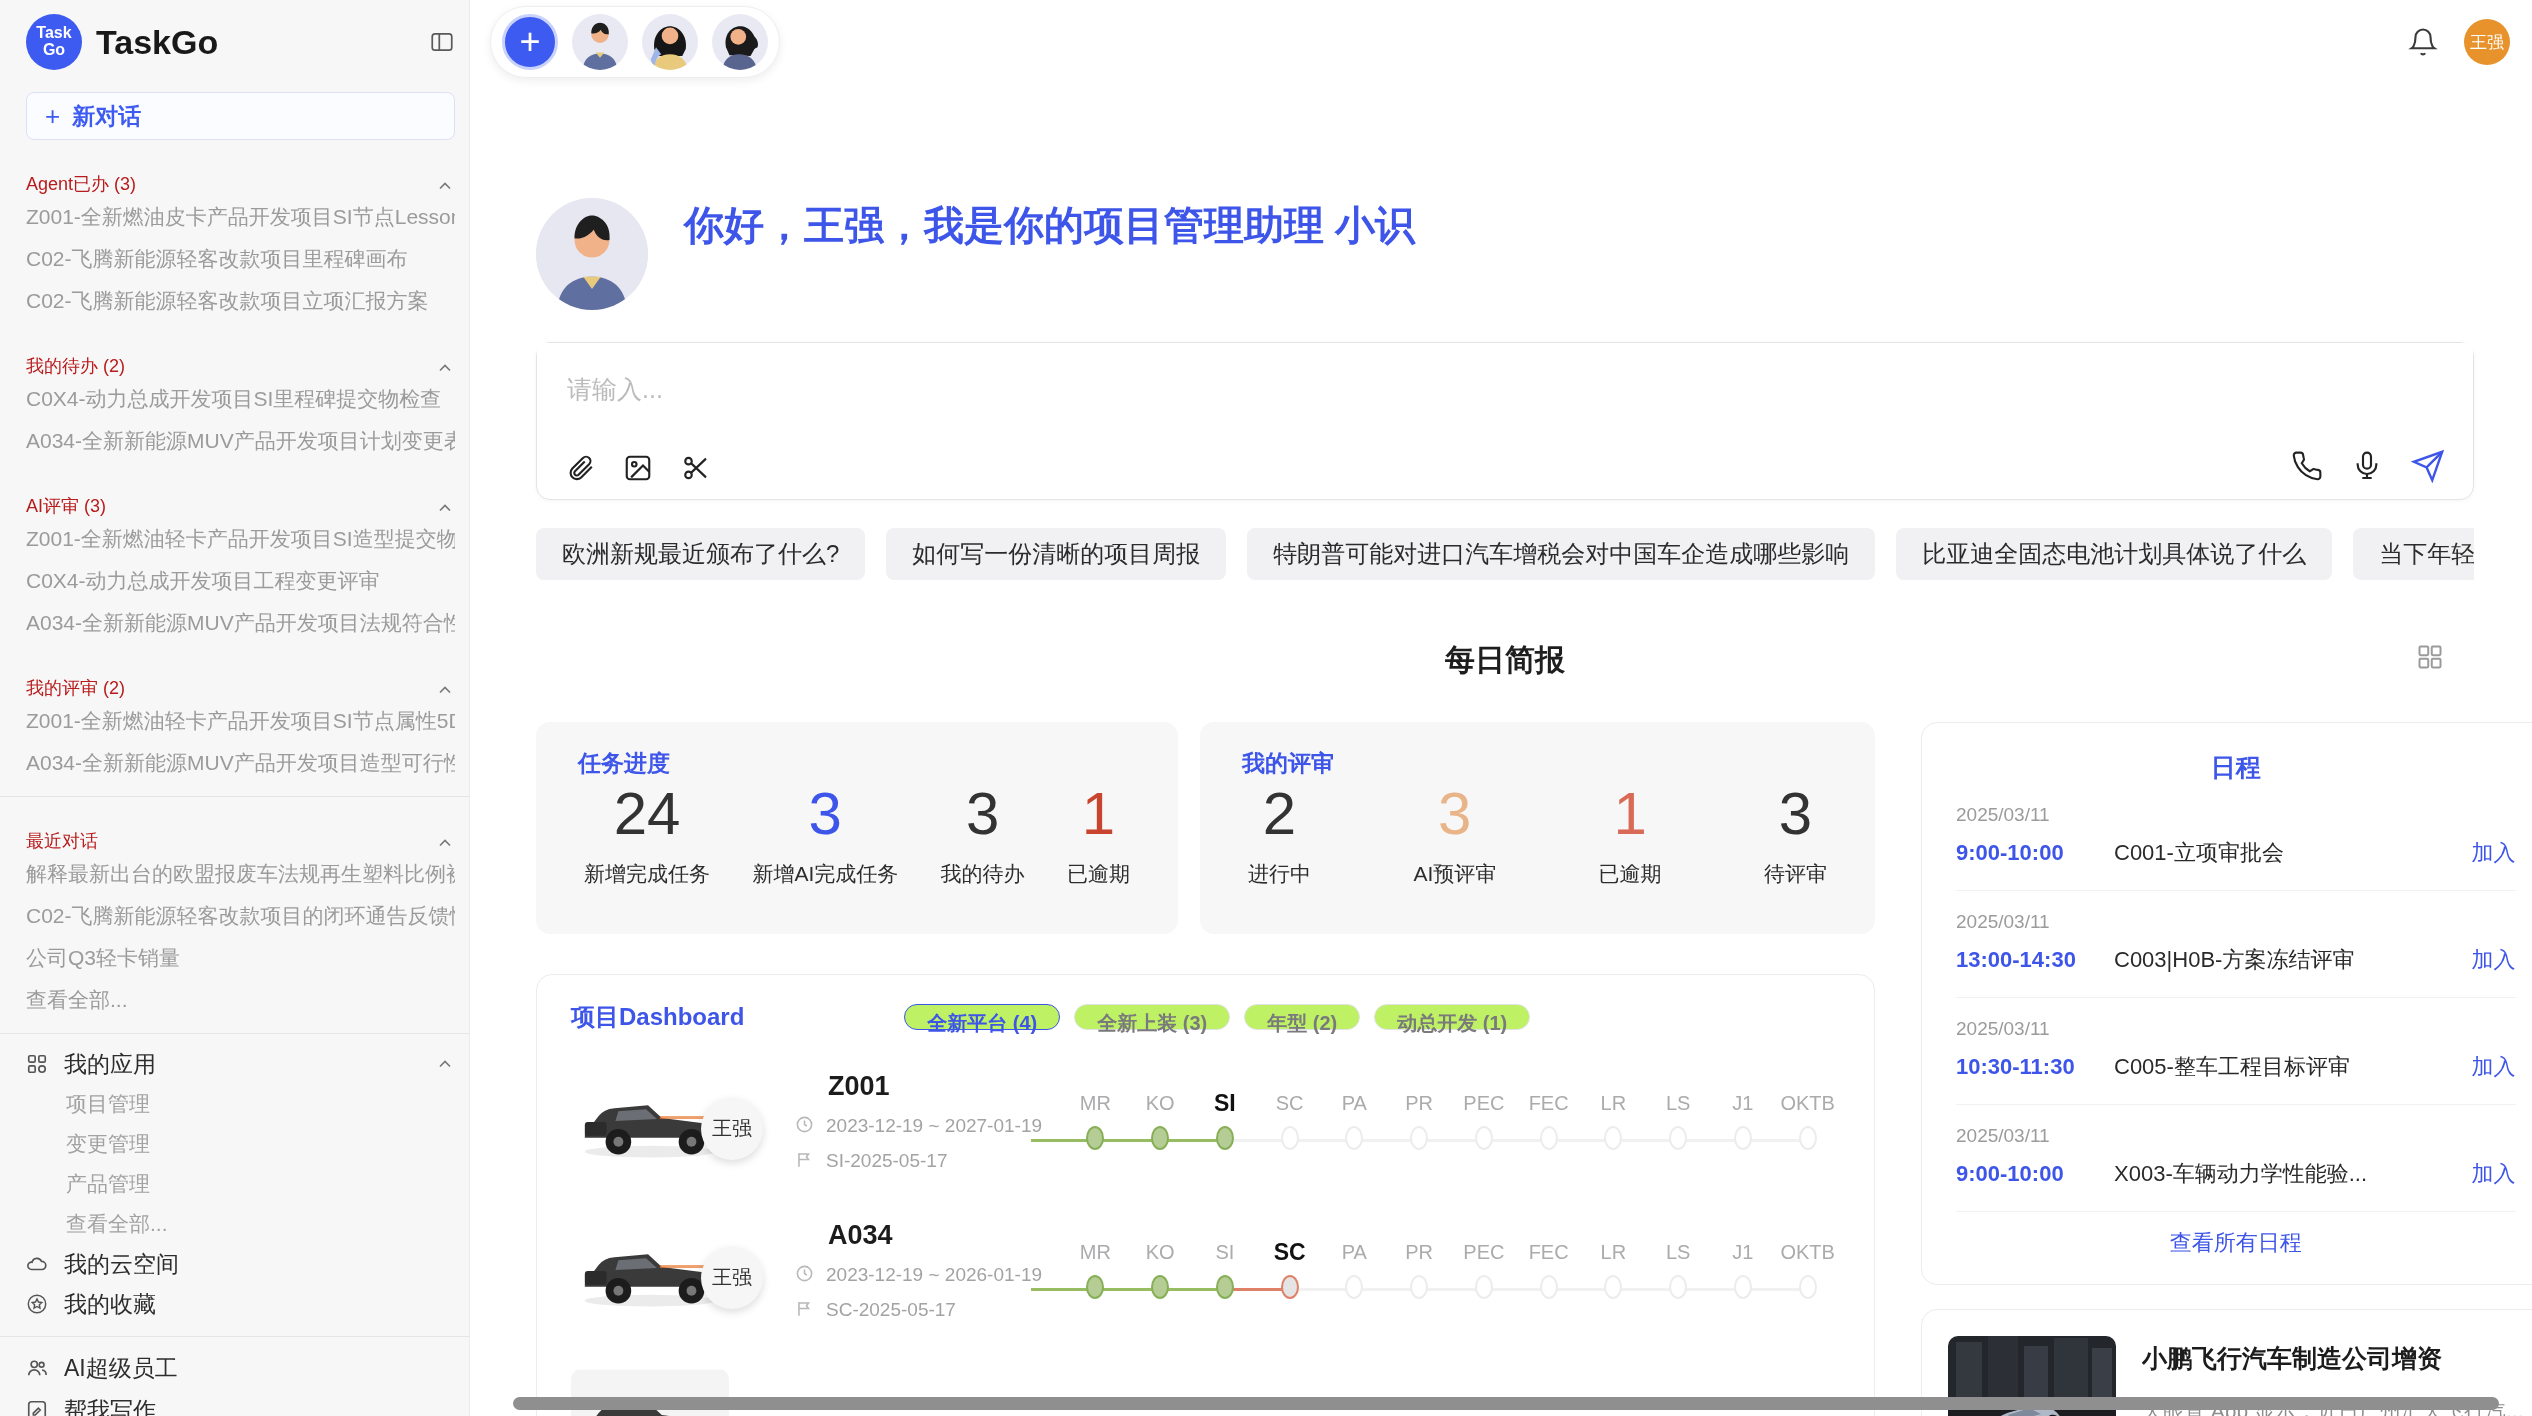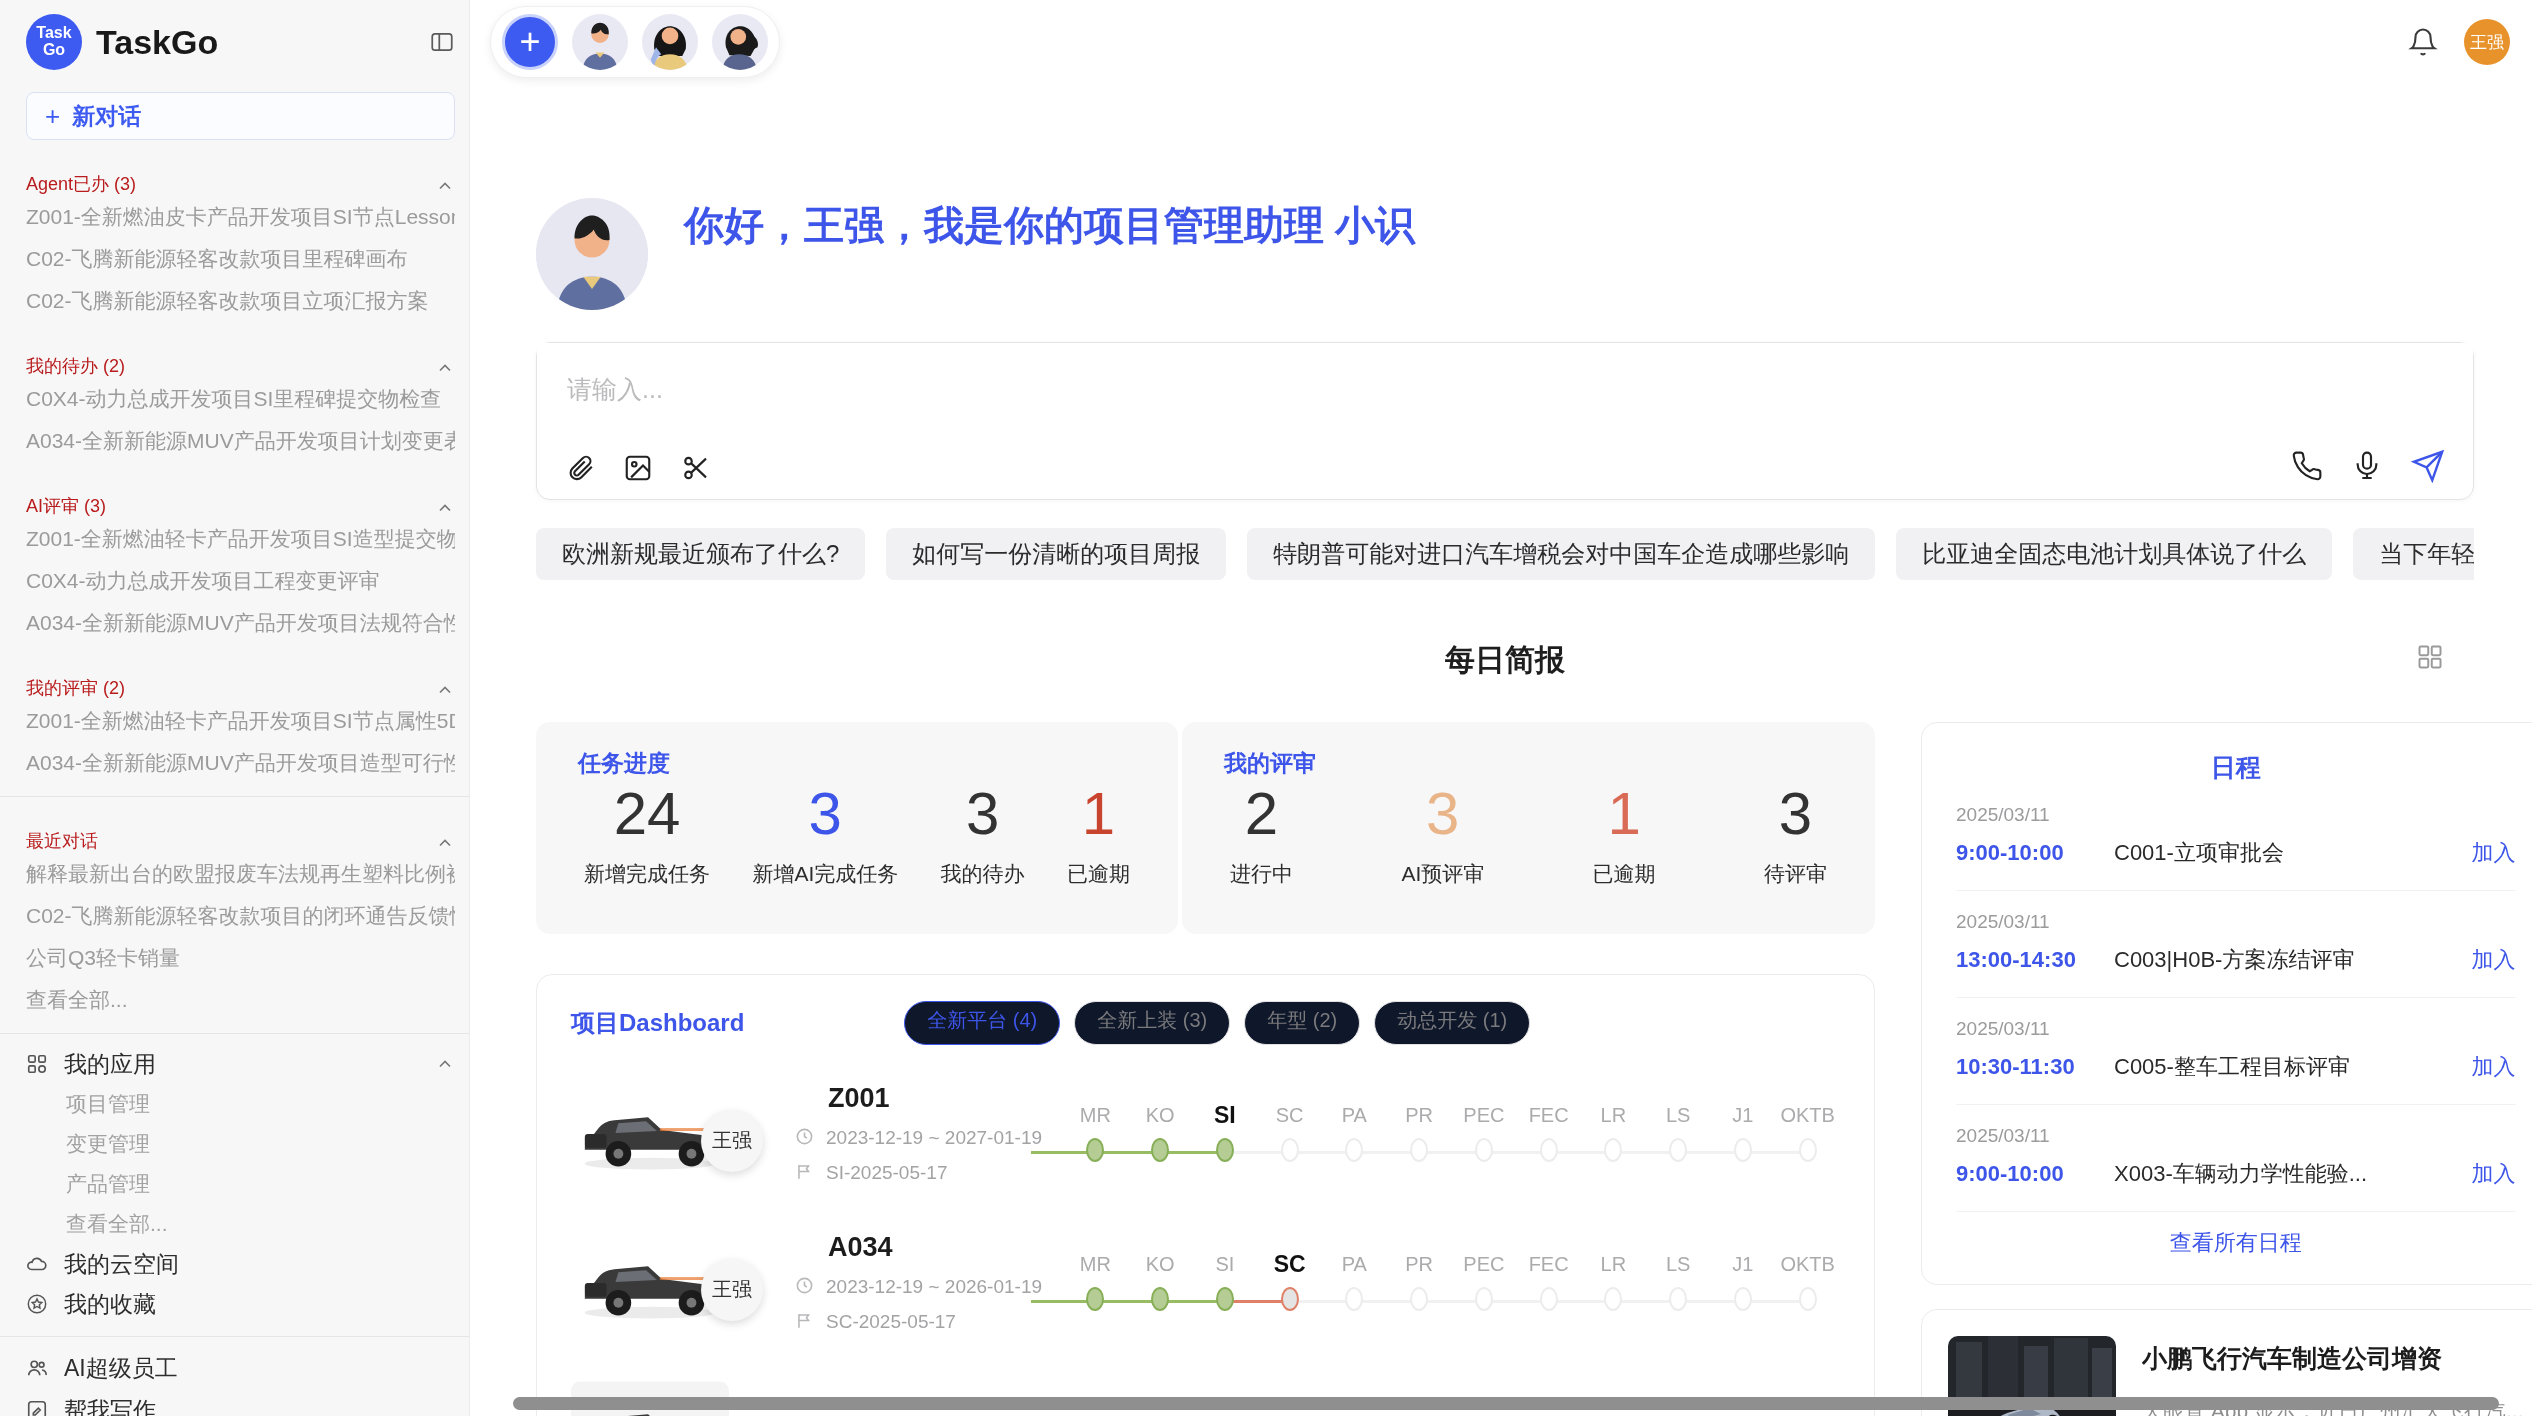--- a/index.html
+++ b/index.html
@@ -64,38 +64,38 @@
       font-size:24px; color:#2b2b2b; white-space:nowrap; cursor:pointer; flex-shrink:0;}
 
   .brief-head{ margin-top:60px; position:relative; height:38px;}
   .brief-title{ text-align:center; font-size:30px; font-weight:700; color:#1E1E1E;}
   .layout-toggle{ position:absolute; right:30px; top:3px; cursor:pointer;}
 
   .columns{ margin-top:44px; display:flex; gap:46px; align-items:flex-start;}
   .col-left{ width:1339px; flex-shrink:0;}
   .col-right{ flex:1;}
 
-  .stats-row{ display:flex; gap:4px;}
+  .stats-row{ display:flex; gap:22px;}
   .stat-card{ background:#F7F7F8; border-radius:14px; height:212px; padding:26px 42px;}
   .stat-card.c1{ width:642px;} .stat-card.c2{ flex:1;}
   .stat-title{ font-size:23px; font-weight:700; color:#3D55E8;}
   .stat-grid{ display:flex; justify-content:space-between; padding:0 6px;}
   .stat{ text-align:center;}
   .stat .num{ font-size:60px; font-weight:500;}
   .stat .lbl{ font-size:21px; color:#2d2d2d; margin-top:12px;}
   .n-dark{color:#333;} .n-blue{color:#3D55E8;} .n-red{color:#C8442E;}
   .n-tan{color:#E8B488;} .n-alert{color:#D96A55;}
 
   .dash-card{ margin-top:40px; border:1px solid #ECECEE; border-radius:16px; padding:26px 34px;
       height:560px; overflow:hidden;}
   .dash-head{ display:flex; align-items:center;}
   .dash-title{ font-size:24px; font-weight:700; color:#3D55E8;}
   .dash-filters{ display:flex; gap:14px; margin:0 auto; padding-right:150px;}
-  .fchip{ height:44px; line-height:36px; border:1px solid #E1E1E3; border-radius:999px;
-      padding:0 22px; font-size:20px; color:#7A7A7C; background:#0f172a; cursor:pointer; white-space:nowrap;}
+  .fchip{ height:26px; line-height:36px; border:1px solid #E1E1E3; border-radius:999px;
+      padding:0 22px; font-size:20px; color:#7A7A7C; background:#bef264; cursor:pointer; white-space:nowrap;font-weight:bold;}
   .fchip.active{ border-color:#3D55E8; color:#3D55E8;}
 
   .proj-row{ display:flex; align-items:center; margin-top:48px;}
   .proj-row.first{ margin-top:38px;}
   .proj-media{ position:relative; width:158px; height:100px; flex-shrink:0;}
   .proj-img{ width:158px; height:100px; border-radius:10px; overflow:hidden; background:#fff;}
   .owner-badge{ position:absolute; right:-34px; top:26px; width:62px; height:62px; border-radius:50%;
       background:#F6F6F6; box-shadow:0 3px 8px rgba(0,0,0,0.14); display:flex; align-items:center;
       justify-content:center; font-size:20px; color:#333;}
   .proj-info{ margin-left:66px; width:250px; flex-shrink:0;}

